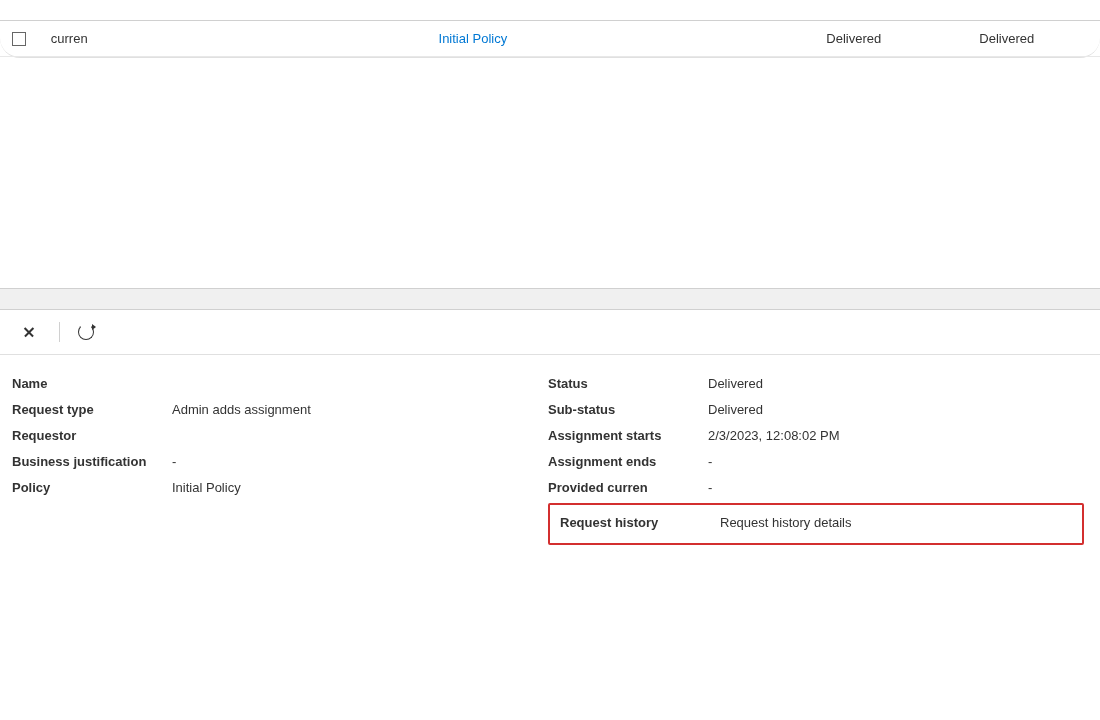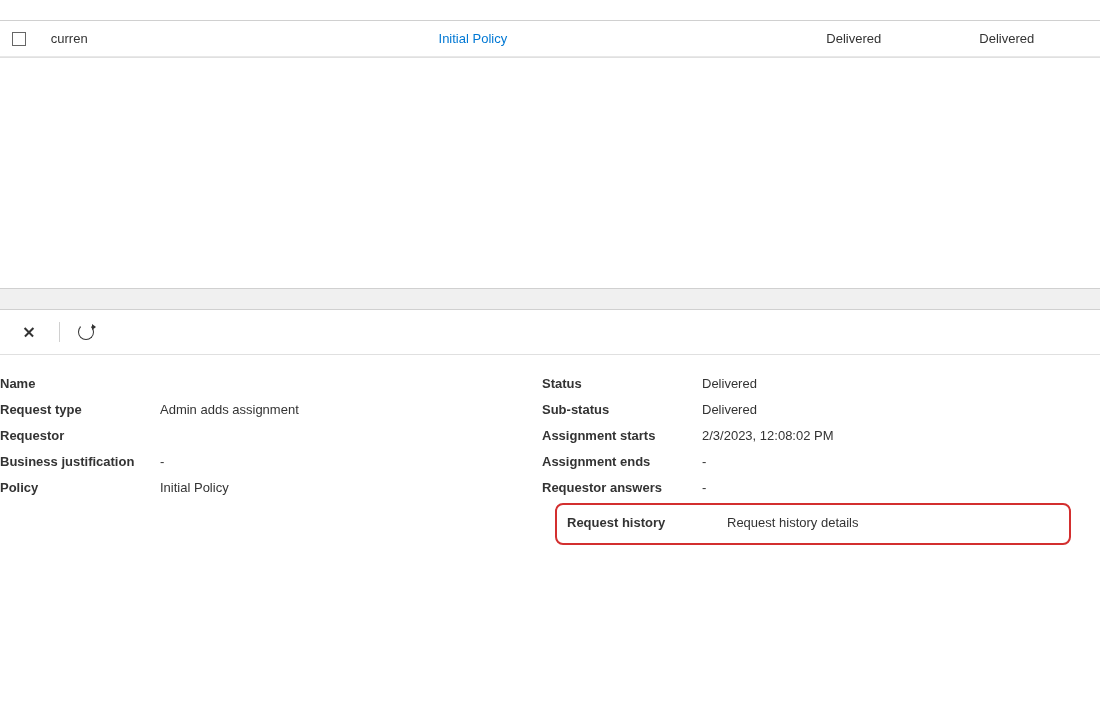--- a/index.html
+++ b/index.html
@@ -9,20 +9,21 @@
       color: #333;
       background: #fff;
       width: 1100px;
       min-height: 720px;
     }
 
     
     .table-section {
       padding: 0;
       border-bottom: 1px solid #e0e0e0;
+      border-radius: 20px;
     }
 
     .data-table {
       width: 100%;
       border-collapse: collapse;
     }
 
     .data-table thead tr {
       border-bottom: 1px solid #d0d0d0;
     }
@@ -134,21 +135,21 @@
       width: 1px;
       height: 20px;
       background: #d0d0d0;
       margin: 0 4px;
     }
 
     
     .details-grid {
       display: grid;
       grid-template-columns: 1fr 1fr;
-      padding: 16px 16px 16px 0;
+      padding: 16px 16px 16px 12px;
       gap: 0;
       background: #fff;
     }
 
     .details-col {
       display: flex;
       flex-direction: column;
       gap: 0;
     }
 
@@ -168,23 +169,23 @@
     }
 
     .detail-value {
       font-size: 13px;
       color: #333;
     }
 
     
     .highlighted-box {
       border: 2px solid #d32f2f;
-      border-radius: 8px;
+      border-radius: 2px;
       padding: 6px 10px;
-      margin: 2px 13px;
+      margin: 2px 0;
     }
 
     .highlighted-box .detail-row {
       padding: 4px 0;
     }
 
     .x-icon {
       display: inline-block;
       width: 14px;
       height: 14px;
@@ -320,21 +321,21 @@
   </div>
       <div class="detail-row">
     <span class="detail-label">Assignment starts</span>
     <span class="detail-value">2/3/2023, 12:08:02 PM</span>
   </div>
       <div class="detail-row">
     <span class="detail-label">Assignment ends</span>
     <span class="detail-value">-</span>
   </div>
       <div class="detail-row">
-    <span class="detail-label">Requestor answers</span>
+    <span class="detail-label">Provided curren</span>
     <span class="detail-value">-</span>
   </div>
       <div class="highlighted-box">
         <div class="detail-row">
     <span class="detail-label">Request history</span>
     <a class="link-blue detail-value">Request history details</a>
   </div>
       </div>
     </div>
 </div>

